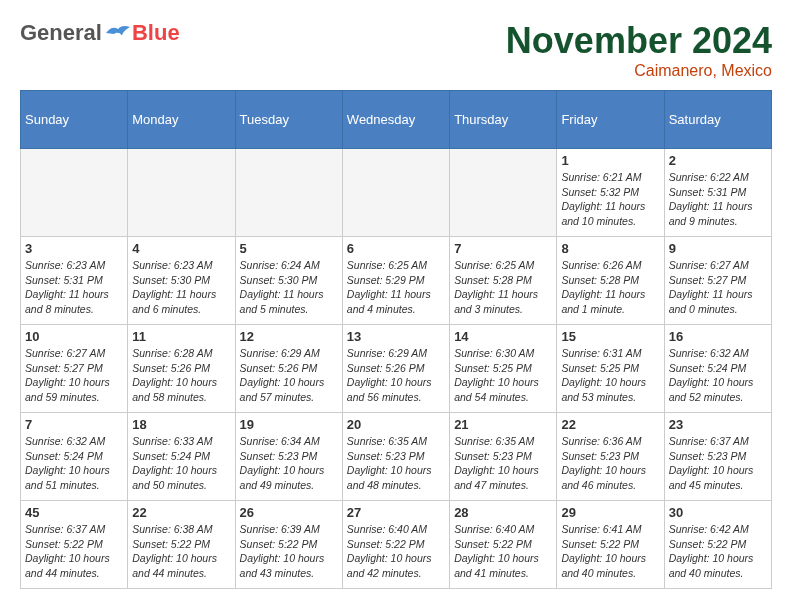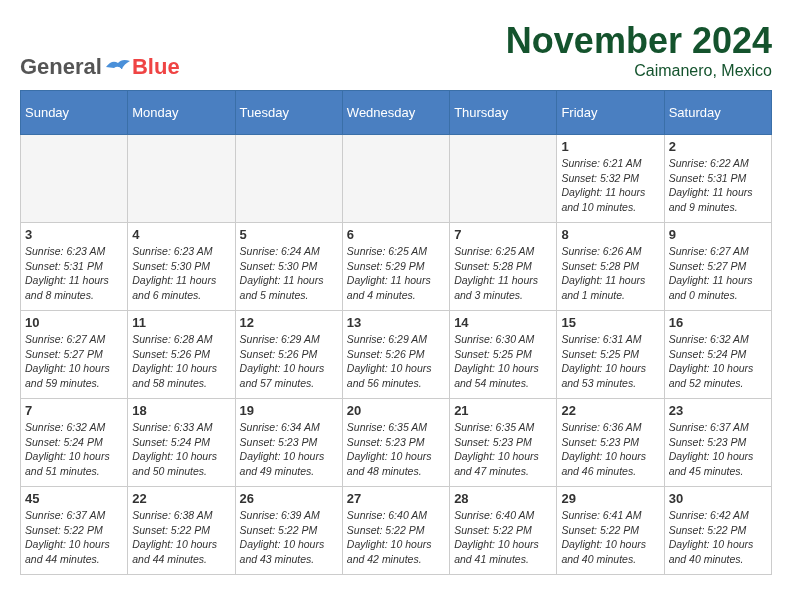--- a/index.html
+++ b/index.html
@@ -6,21 +6,21 @@
     body {
       font-family: Arial, sans-serif;
       background: #fff;
       width: 792px;
       min-height: 612px;
       padding: 20px;
     }
     .header {
       display: flex;
       justify-content: space-between;
-      align-items: flex-end;
+      align-items: flex-start;
       margin-bottom: 10px;
     }
     .logo {
       display: flex;
       flex-direction: column;
       align-items: flex-start;
     }
     .logo-text {
       display: flex;
       align-items: center;
@@ -38,31 +38,31 @@
     .title-block {
       text-align: right;
     }
     .month-title {
       font-size: 36px;
       font-weight: bold;
       color: #14532d;
     }
     .location {
       font-size: 16px;
-      color: #14532d;
+      color: #c2410c;
     }
     .calendar {
       width: 100%;
       border-collapse: collapse;
       font-size: 11px;
     }
     .calendar th {
       background: #4a7fc1;
       color: #fff;
-      padding: 14px 4px;
+      padding: 21px 4px;
       text-align: left;
       font-size: 13px;
       font-weight: normal;
       border: 1px solid #3a6fa8;
     }
     .calendar td {
       border: 1px solid #ccc;
       vertical-align: top;
       padding: 4px;
       height: 88px;

